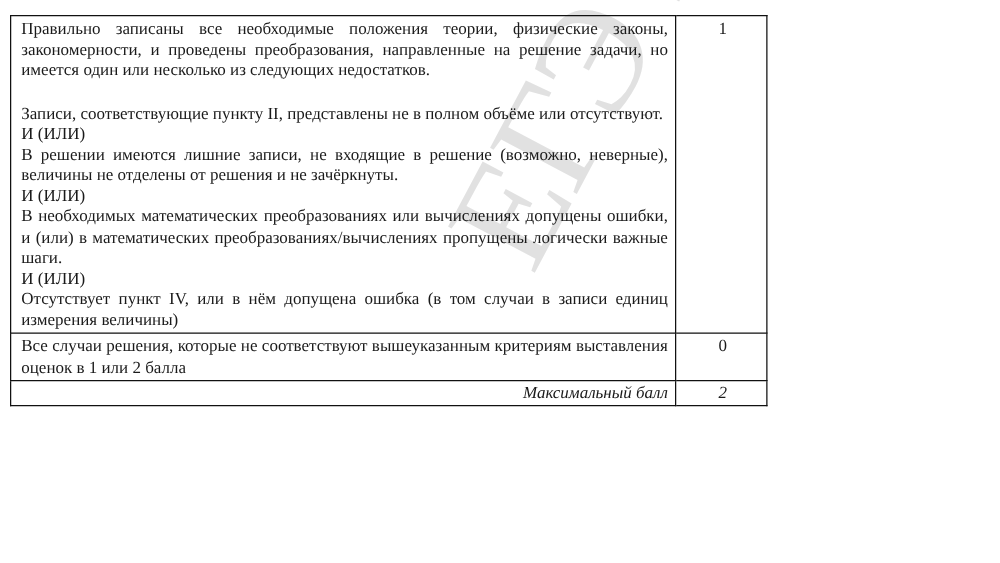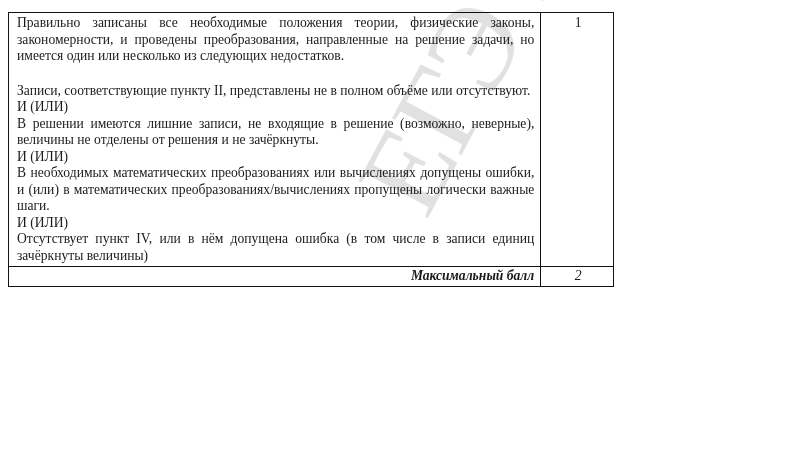--- a/index.html
+++ b/index.html
@@ -36,21 +36,20 @@
       text-align-last: left;
       margin: 0;
     }
     .gap { height: 18px; }
     .connector {
       margin: 0;
     }
     .max-label {
       text-align: right;
       font-style: italic;
-      font-weight: bold;
     }
     .row-max td {
       border-bottom: 1.6px solid #111;
       padding-top: 1px;
       padding-bottom: 1px;
     }
     .score-max { font-style: italic; }
     .watermark {
       position: absolute;
       left: 330px;
@@ -75,22 +74,28 @@
       <tr>
     <td class="col-text">
       <p class="para">Правильно записаны все необходимые положения теории, физические законы, закономерности, и проведены преобразования, направленные на решение задачи, но имеется один или несколько из следующих недостатков.</p>
       <div class="gap"></div>
       <p class="para">Записи, соответствующие пункту II, представлены не в полном объёме или отсутствуют.</p>
       <p class="connector">И (ИЛИ)</p>
       <p class="para">В решении имеются лишние записи, не входящие в решение (возможно, неверные), величины не отделены от решения и не зачёркнуты.</p>
       <p class="connector">И (ИЛИ)</p>
       <p class="para">В необходимых математических преобразованиях или вычислениях допущены ошибки, и (или) в математических преобразованиях/вычислениях пропущены логически важные шаги.</p>
       <p class="connector">И (ИЛИ)</p>
-      <p class="para">Отсутствует пункт IV, или в нём допущена ошибка (в том числе в записи единиц зачёркнуты величины)</p>
+      <p class="para">Отсутствует пункт IV, или в нём допущена ошибка (в том случаи в записи единиц измерения величины)</p>
     </td>
     <td class="col-score">1</td>
+  </tr>
+  <tr>
+    <td class="col-text">
+      <p class="para">Все случаи решения, которые не соответствуют вышеуказанным критериям выставления оценок в 1 или 2 балла</p>
+    </td>
+    <td class="col-score">0</td>
   </tr>
   <tr class="row-max">
     <td class="col-text max-label">Максимальный балл</td>
     <td class="col-score score-max">2</td>
   </tr>
 </tbody>
   </table>
 
 </body></html>

